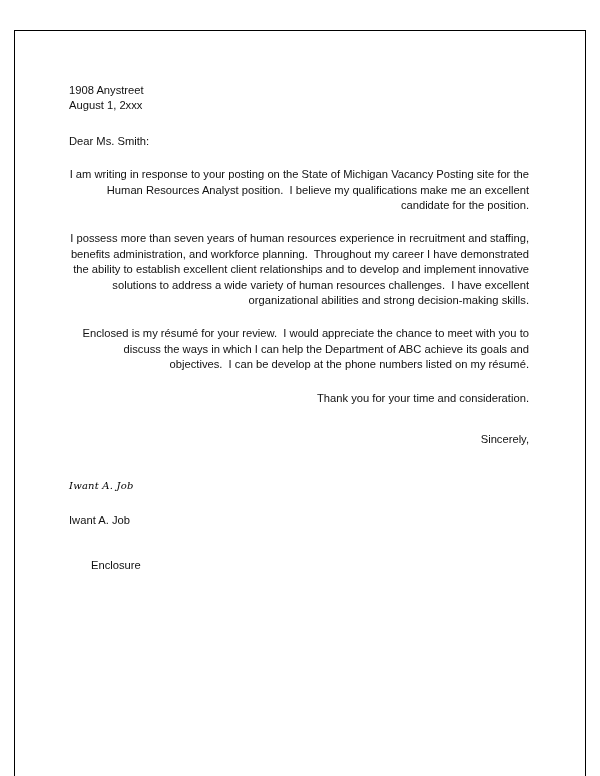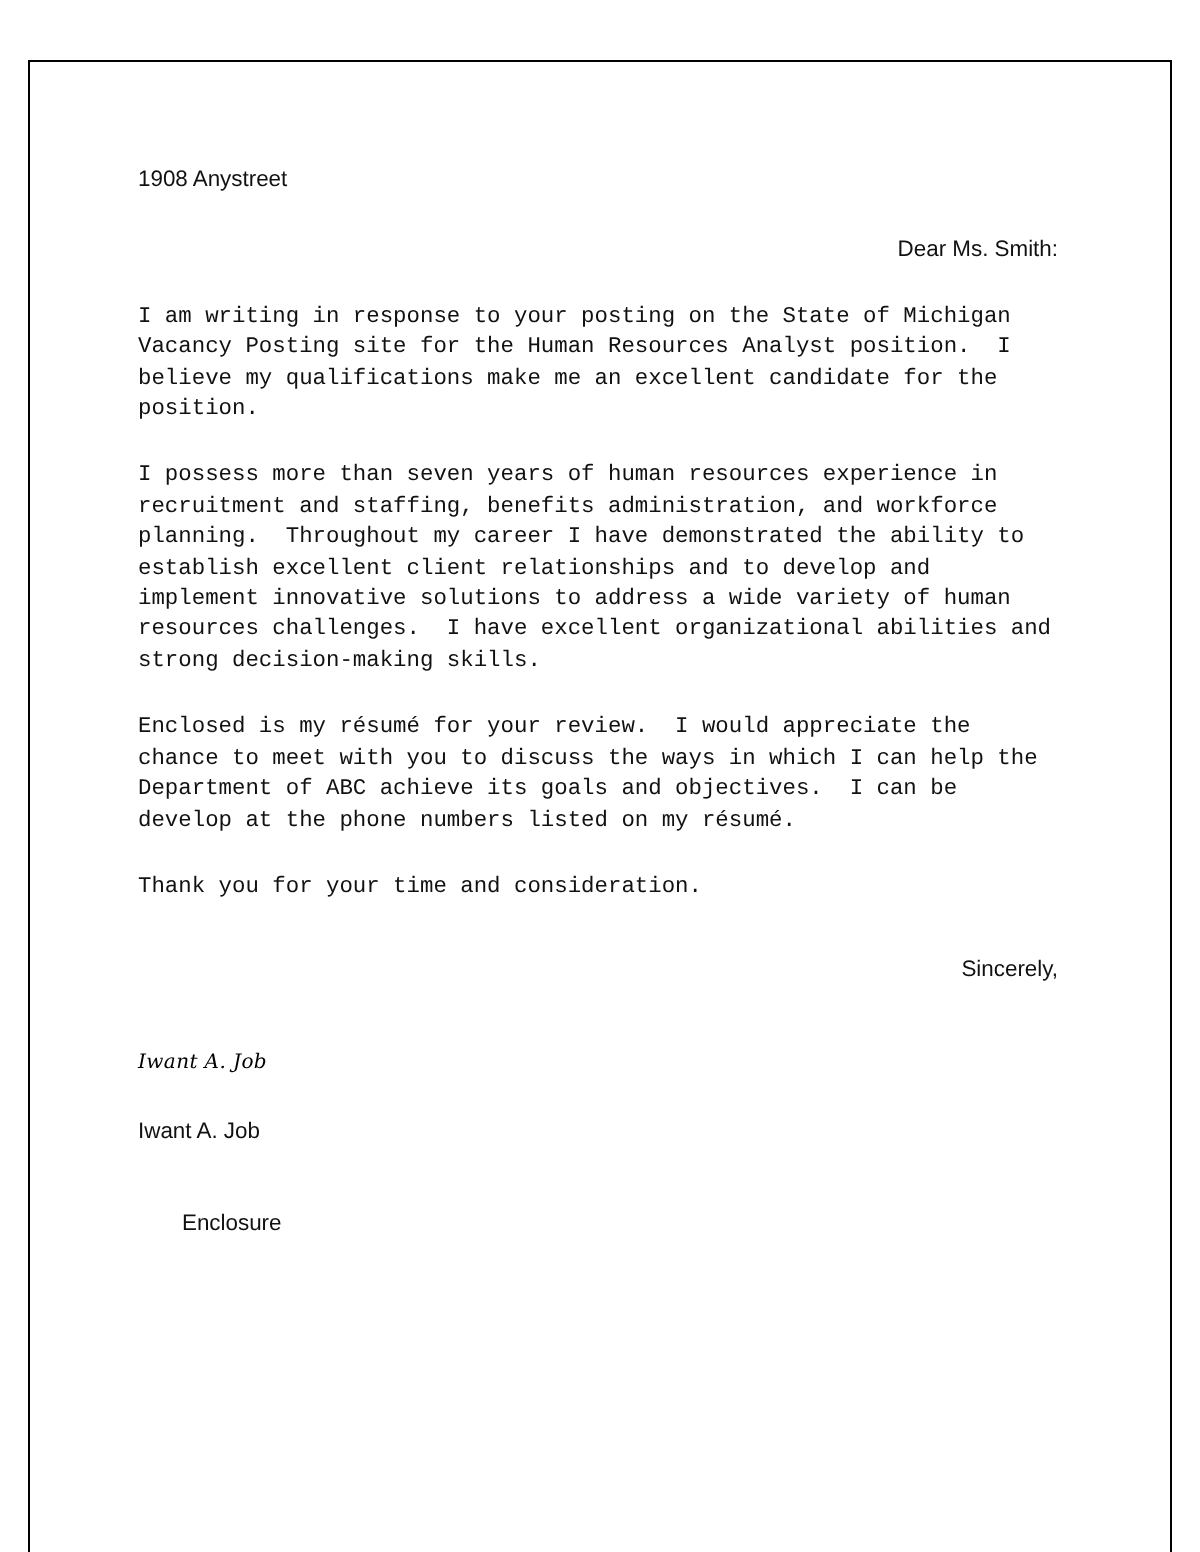--- a/index.html
+++ b/index.html
@@ -42,27 +42,25 @@
     color: #111111;
   }
   .block {
     margin: 0 0 20px 0;
   }
   .line {
     white-space: pre-wrap;
   }
   .para {
     margin: 0 0 18px 0;
-    text-align: left;
+    text-align: right;
     white-space: pre-wrap;
-    font-family: Liberation Mono, monospace;
   }
   .salutation {
     margin: 0 0 18px 0;
-    text-align: right;
   }
   .closing {
     margin: 26px 0 0 0;
     text-align: right;
   }
   .signature-script {
     margin: 30px 0 0 0;
     font-family: "DejaVu Serif", serif;
     font-style: italic;
     font-size: 10px;
@@ -79,20 +77,21 @@
 </style>
 </head>
 <body>
 
 <div class="page">
   <div class="sheet">
     <div class="letter">
 
       <div class="block">
         <div class="line">1908 Anystreet</div>
+        <div class="line">August 1, 2xxx</div>
       </div>
 
 
       <div class="salutation">Dear Ms. Smith:</div>
 
       <p class="para">I am writing in response to your posting on the State of Michigan Vacancy Posting site for the Human Resources Analyst position.  I believe my qualifications make me an excellent candidate for the position.</p>
       <p class="para">I possess more than seven years of human resources experience in recruitment and staffing, benefits administration, and workforce planning.  Throughout my career I have demonstrated the ability to establish excellent client relationships and to develop and implement innovative solutions to address a wide variety of human resources challenges.  I have excellent organizational abilities and strong decision-making skills.</p>
       <p class="para">Enclosed is my résumé for your review.  I would appreciate the chance to meet with you to discuss the ways in which I can help the Department of ABC achieve its goals and objectives.  I can be develop at the phone numbers listed on my résumé.</p>
       <p class="para">Thank you for your time and consideration.</p>
 

